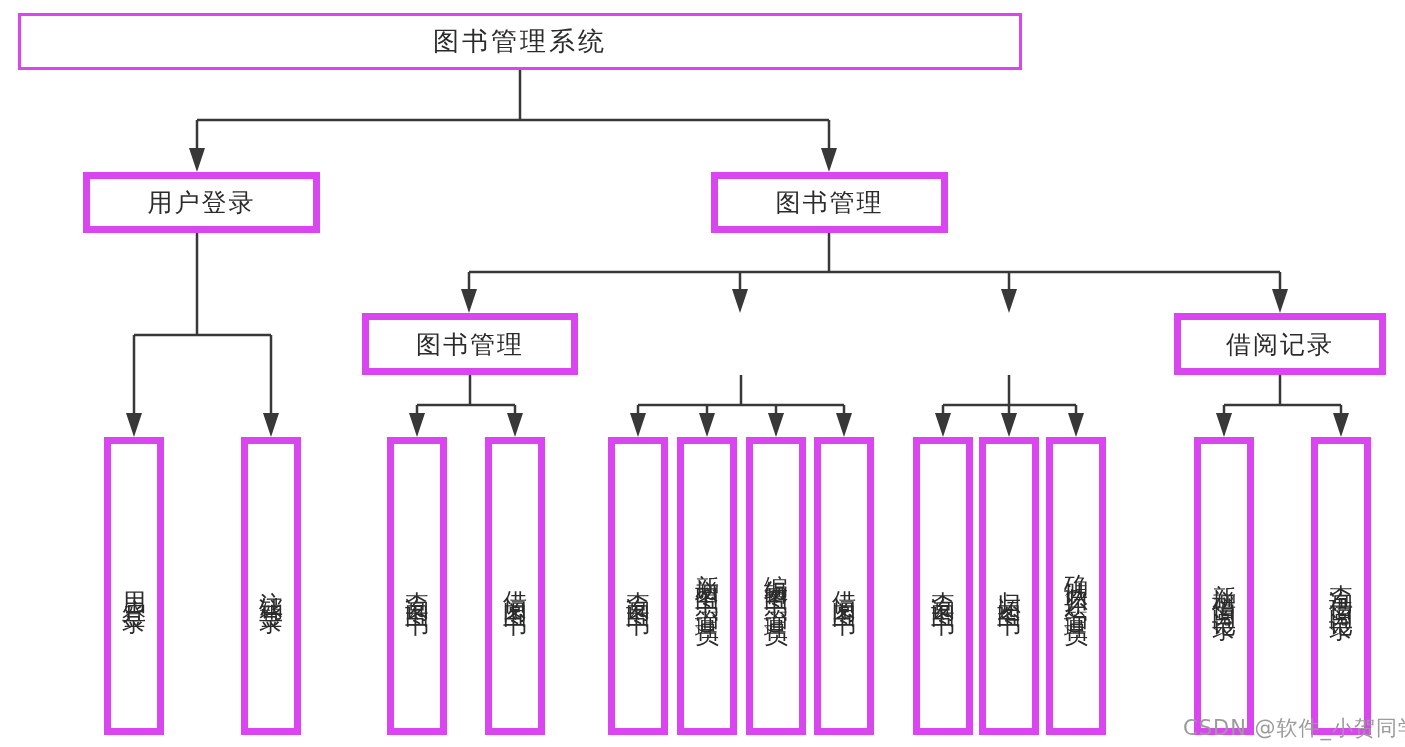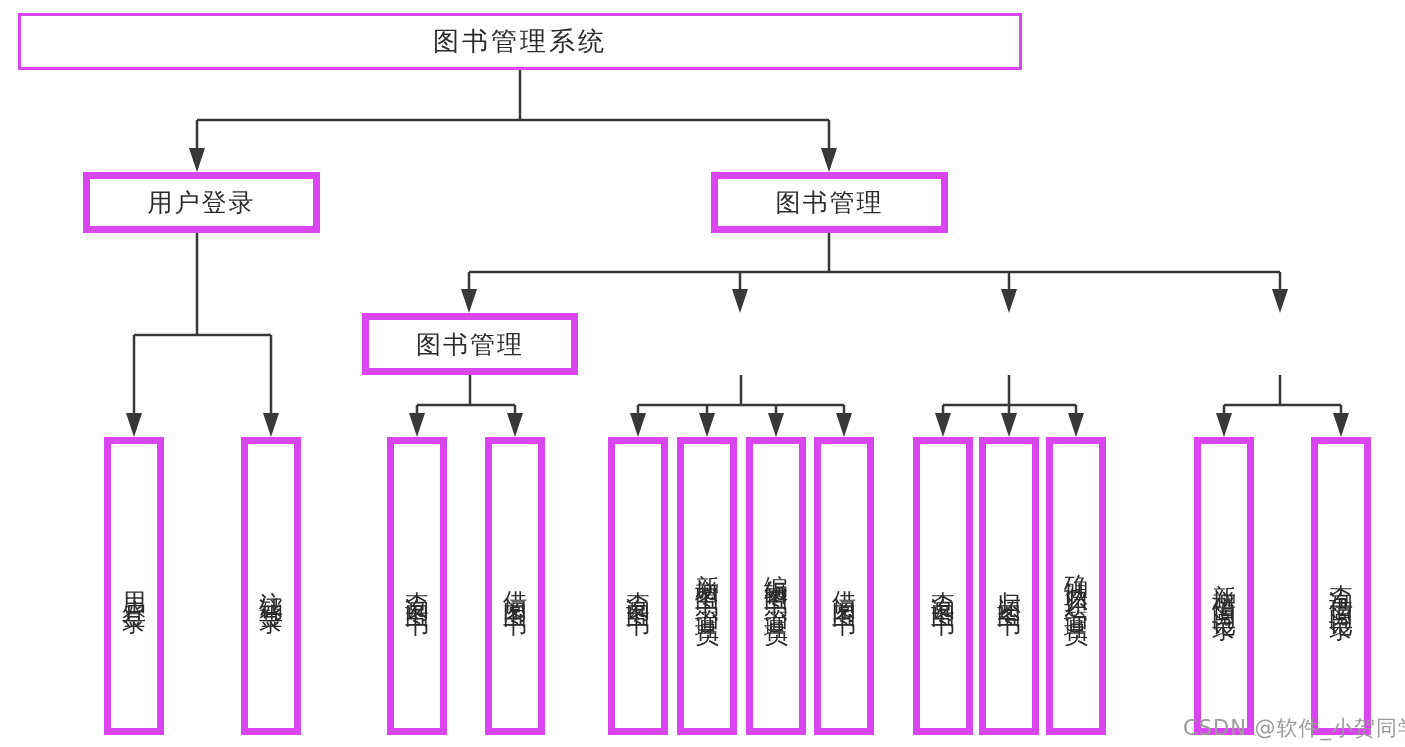--- a/index.html
+++ b/index.html
@@ -71,20 +71,23 @@
   <div class="box" style="left:83px;top:172px;width:237px;height:61px">
     <span class="h-label">用户登录</span>
   </div>
   <div class="box" style="left:711px;top:172px;width:237px;height:61px">
     <span class="h-label">图书管理</span>
   </div>
 
   <div class="box" style="left:362px;top:313px;width:216px;height:62px">
     <span class="h-label">图书管理</span>
   </div>
+  <div class="box" style="left:1174px;top:313px;width:212px;height:62px">
+    <span class="h-label">借阅记录</span>
+  </div>
 
   <div class="box leaf" style="left:104px">
     <span class="v-label">用户登录</span>
   </div>
   <div class="box leaf" style="left:241px">
     <span class="v-label">注销登录</span>
   </div>
 
   <div class="box leaf" style="left:387px">
     <span class="v-label">查询图书</span>

